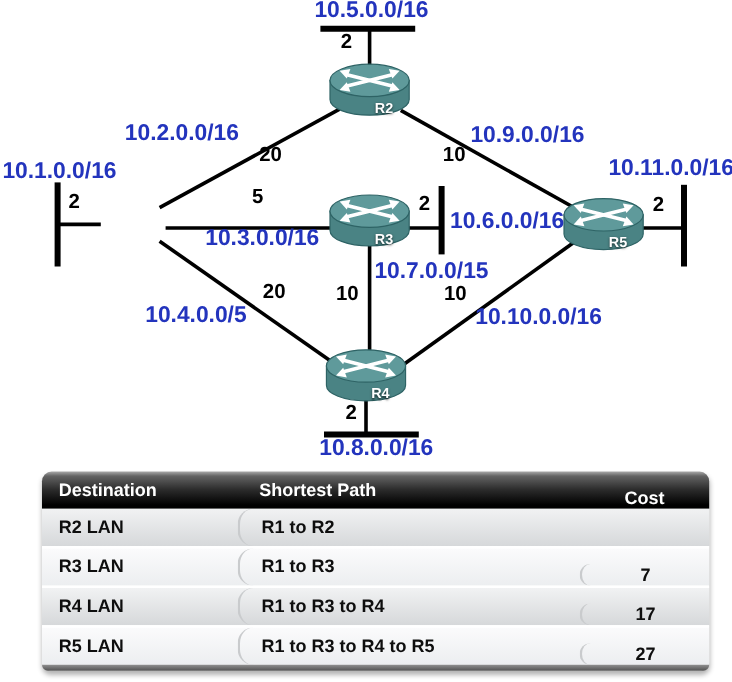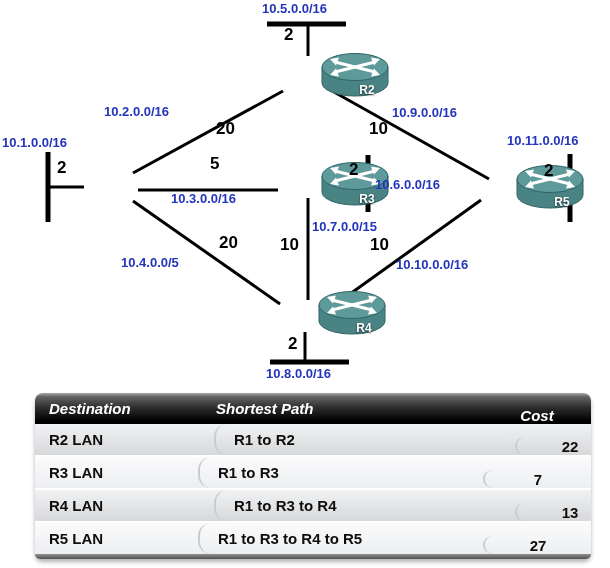--- a/index.html
+++ b/index.html
@@ -4,28 +4,28 @@
 <style>
   html,body { margin:0; padding:0; background:#fff; }
   #app {
     position:relative; width:610px; height:568px; background:#ffffff;
     font-family:"Liberation Sans", sans-serif; overflow:hidden;
   }
   
   .diagram { position:absolute; left:0; top:0; width:610px; height:392px; }
   .wires { position:absolute; left:0; top:0; }
   .net {
-    position:absolute; color:#2334bd; font-weight:bold; font-size:13px;
+    position:absolute; color:#2334bd; font-weight:bold; font-size:19px;
     white-space:nowrap; line-height:14px;
   }
   .dcost {
     position:absolute; color:#000; font-weight:bold; font-size:17px;
     white-space:nowrap; line-height:17px;
   }
-  .router { position:absolute; width:92px; height:46px;margin-left:47px; }
+  .router { position:absolute; width:92px; height:46px; }
   .router svg { position:absolute; left:0; top:0; }
   .router-label {
     position:absolute; left:0; right:0; bottom:1px; text-align:center;
     color:#fff; font-weight:bold; font-size:12px;
     text-shadow:0 1px 2px rgba(0,0,0,.7);
   }
   
   .spt {
     position:absolute; left:35px; top:393px; width:556px;
     box-shadow:0 3px 4px rgba(0,0,0,.30);
@@ -37,23 +37,23 @@
     background:linear-gradient(180deg,#a8a8a8 0%,#636363 12%,#2c2c2c 48%,#000 90%);
     border-radius:8px 8px 0 0;
     color:#fff; font-weight:bold; font-size:15px;
   }
   .trow {
     display:grid; grid-template-columns:163px 285px 108px;
     height:31px; align-items:stretch;
     border-top:2px solid #ffffff;
     font-weight:bold; font-size:15px; color:#0e0e0e;
   }
-  .trow.odd  { background:linear-gradient(#f1f2f3,#d6d8da);gap:16px; }
+  .trow.odd  { background:linear-gradient(#f1f2f3,#d6d8da); }
   .trow.even { background:linear-gradient(#fbfbfc,#eceef0); }
-  .hc { display:flex; align-items:center;font-style:italic; }
+  .hc { display:flex; align-items:center; }
   .bc { display:flex; align-items:center; }
   .c-dest { padding-left:14px; }
   .c-path { padding-left:18px; }
   .bc.c-path, .bc.c-cost { border-left:2px solid #c9cbcd;border-radius:13px; }
   .c-cost { justify-content:center; padding-left:0;margin-top:13px; }
   .hc.c-cost { border-left:none; }
   .tfoot {
     height:5px; background:linear-gradient(#8f8f8f,#525252);
     border-radius:0 0 7px 7px;
   }
@@ -199,31 +199,30 @@
   <div class="spt">
     <div class="thead">
       <div class="hc c-dest">Destination</div>
       <div class="hc c-path">Shortest Path</div>
       <div class="hc c-cost">Cost</div>
     </div>
 
     <div class="trow odd" style="border-top:none">
       <div class="bc c-dest">R2 LAN</div>
       <div class="bc c-path">R1 to R2</div>
-      <div class="bc c-cost">22</div>
     </div>
     <div class="trow even">
       <div class="bc c-dest">R3 LAN</div>
       <div class="bc c-path">R1 to R3</div>
       <div class="bc c-cost">7</div>
     </div>
     <div class="trow odd">
       <div class="bc c-dest">R4 LAN</div>
       <div class="bc c-path">R1 to R3 to R4</div>
-      <div class="bc c-cost">13</div>
+      <div class="bc c-cost">17</div>
     </div>
     <div class="trow even">
       <div class="bc c-dest">R5 LAN</div>
       <div class="bc c-path">R1 to R3 to R4 to R5</div>
       <div class="bc c-cost">27</div>
     </div>
 
     <div class="tfoot"></div>
   </div>
 

